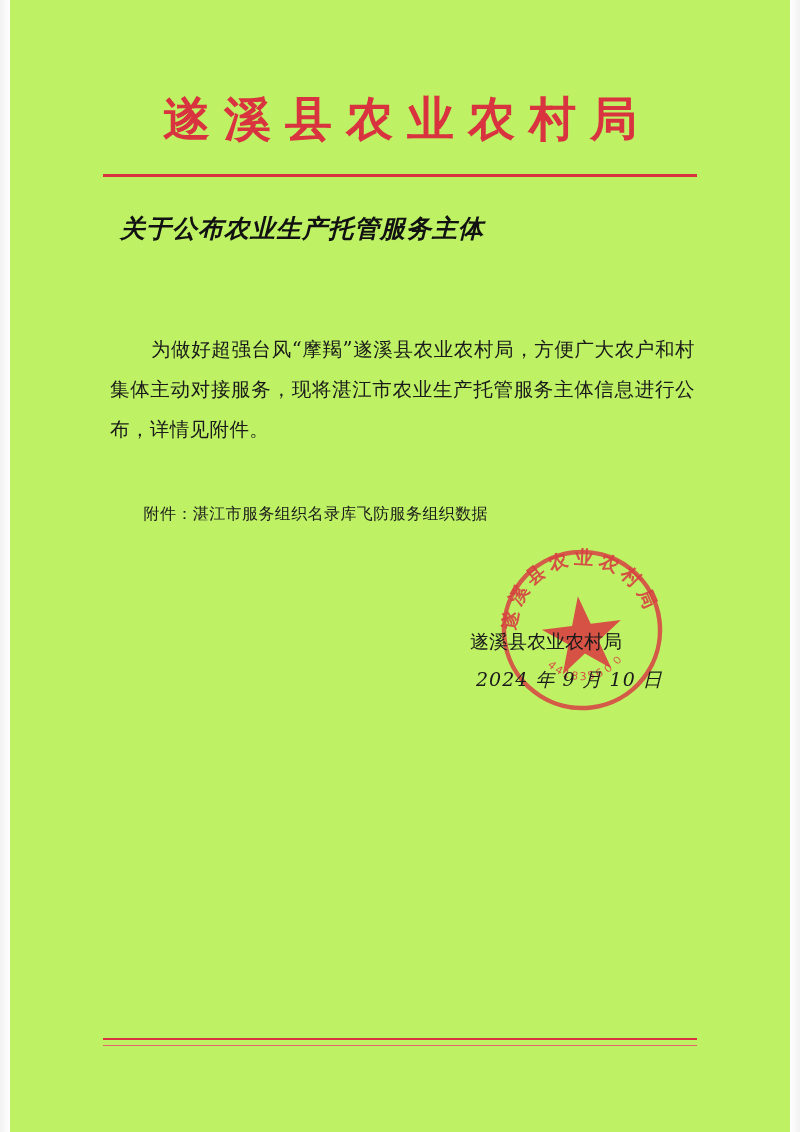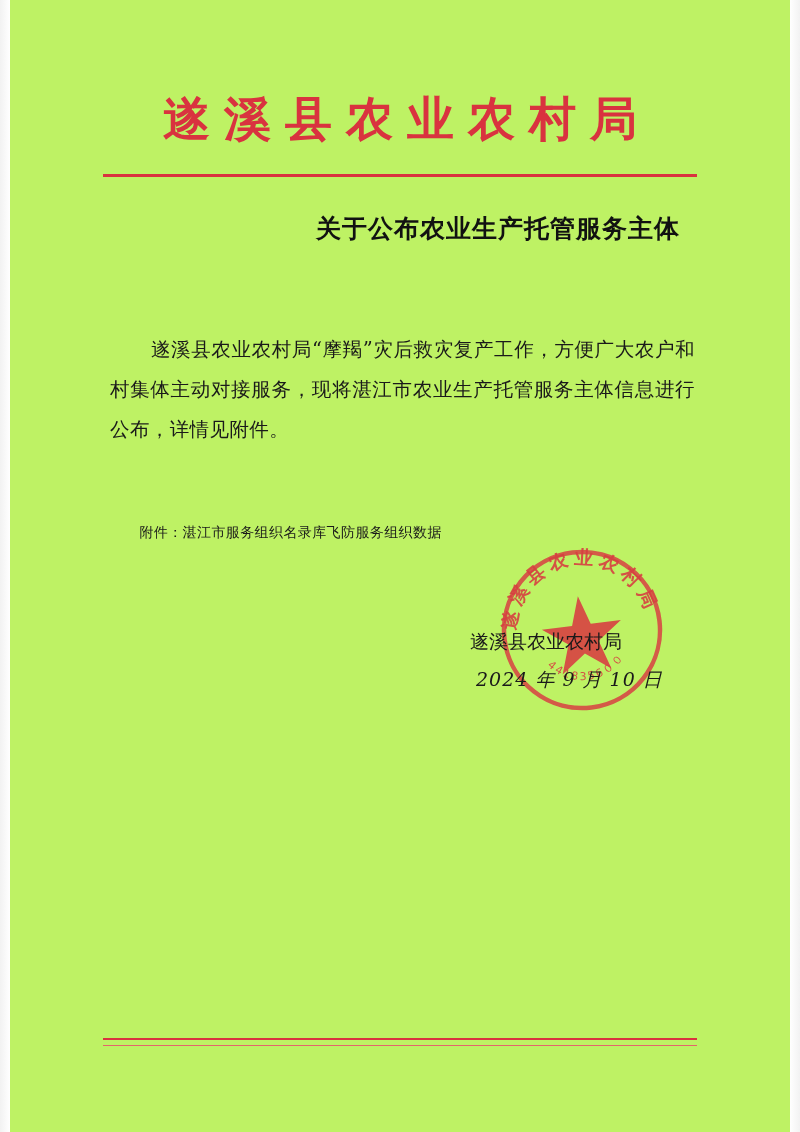--- a/index.html
+++ b/index.html
@@ -49,26 +49,27 @@
     height: 3px;
     background: #d9333f;
   }
 
   
   .doc-title {
     position: absolute;
     top: 208px;
     left: 120px;
     right: 120px;
-    text-align: right;
+    text-align: left;
     font-size: 25px;
     font-weight: bold;
     line-height: 1.65;
     letter-spacing: 1px;
     color: #111;
+    font-style: italic;
   }
   .doc-title .line { display: block; }
 
   
   .body-text {
     position: absolute;
     top: 330px;
     left: 110px;
     width: 585px;
     font-size: 19.5px;
@@ -81,26 +82,25 @@
   .body-text p {
     margin: 0;
     text-indent: 2.1em;
   }
 
   .attachment {
     position: absolute;
     top: 498px;
     left: 110px;
     width: 585px;
-    font-size: 14px;
+    font-size: 16px;
     line-height: 2.05;
     letter-spacing: 0.4px;
     color: #1a1a1a;
     text-indent: 2.1em;
-    margin-top: 20px;
   }
 
   
   .signature {
     position: absolute;
     top: 622px;
     left: 470px;
     width: 230px;
     font-size: 19px;
     line-height: 2.0;
@@ -167,21 +167,21 @@
     <div class="masthead-title">遂溪县农业农村局</div>
   </div>
 
   <div class="rule-top"></div>
 
   <div class="doc-title">
     <span class="line">关于公布农业生产托管服务主体</span>
   </div>
 
   <div class="body-text">
-    <p>遂溪县农业农村局“摩羯”灾后救灾复产工作，方便广大农户和村集体主动对接服务，现将湛江市农业生产托管服务主体信息进行公布，详情见附件。</p>
+    <p>为做好超强台风“摩羯”遂溪县农业农村局，方便广大农户和村集体主动对接服务，现将湛江市农业生产托管服务主体信息进行公布，详情见附件。</p>
   </div>
 
   <div class="attachment">附件：湛江市服务组织名录库飞防服务组织数据</div>
 
   <div class="seal">
     <svg width="180" height="180" viewBox="0 0 180 180" xmlns="http://www.w3.org/2000/svg">
       <defs>
         <path id="arcTop" d="M 24,90 A 66,66 0 0 1 156,90" fill="none"></path>
         <path id="arcBottom" d="M 40,90 A 50,50 0 0 0 140,90" fill="none"></path>
       </defs>

